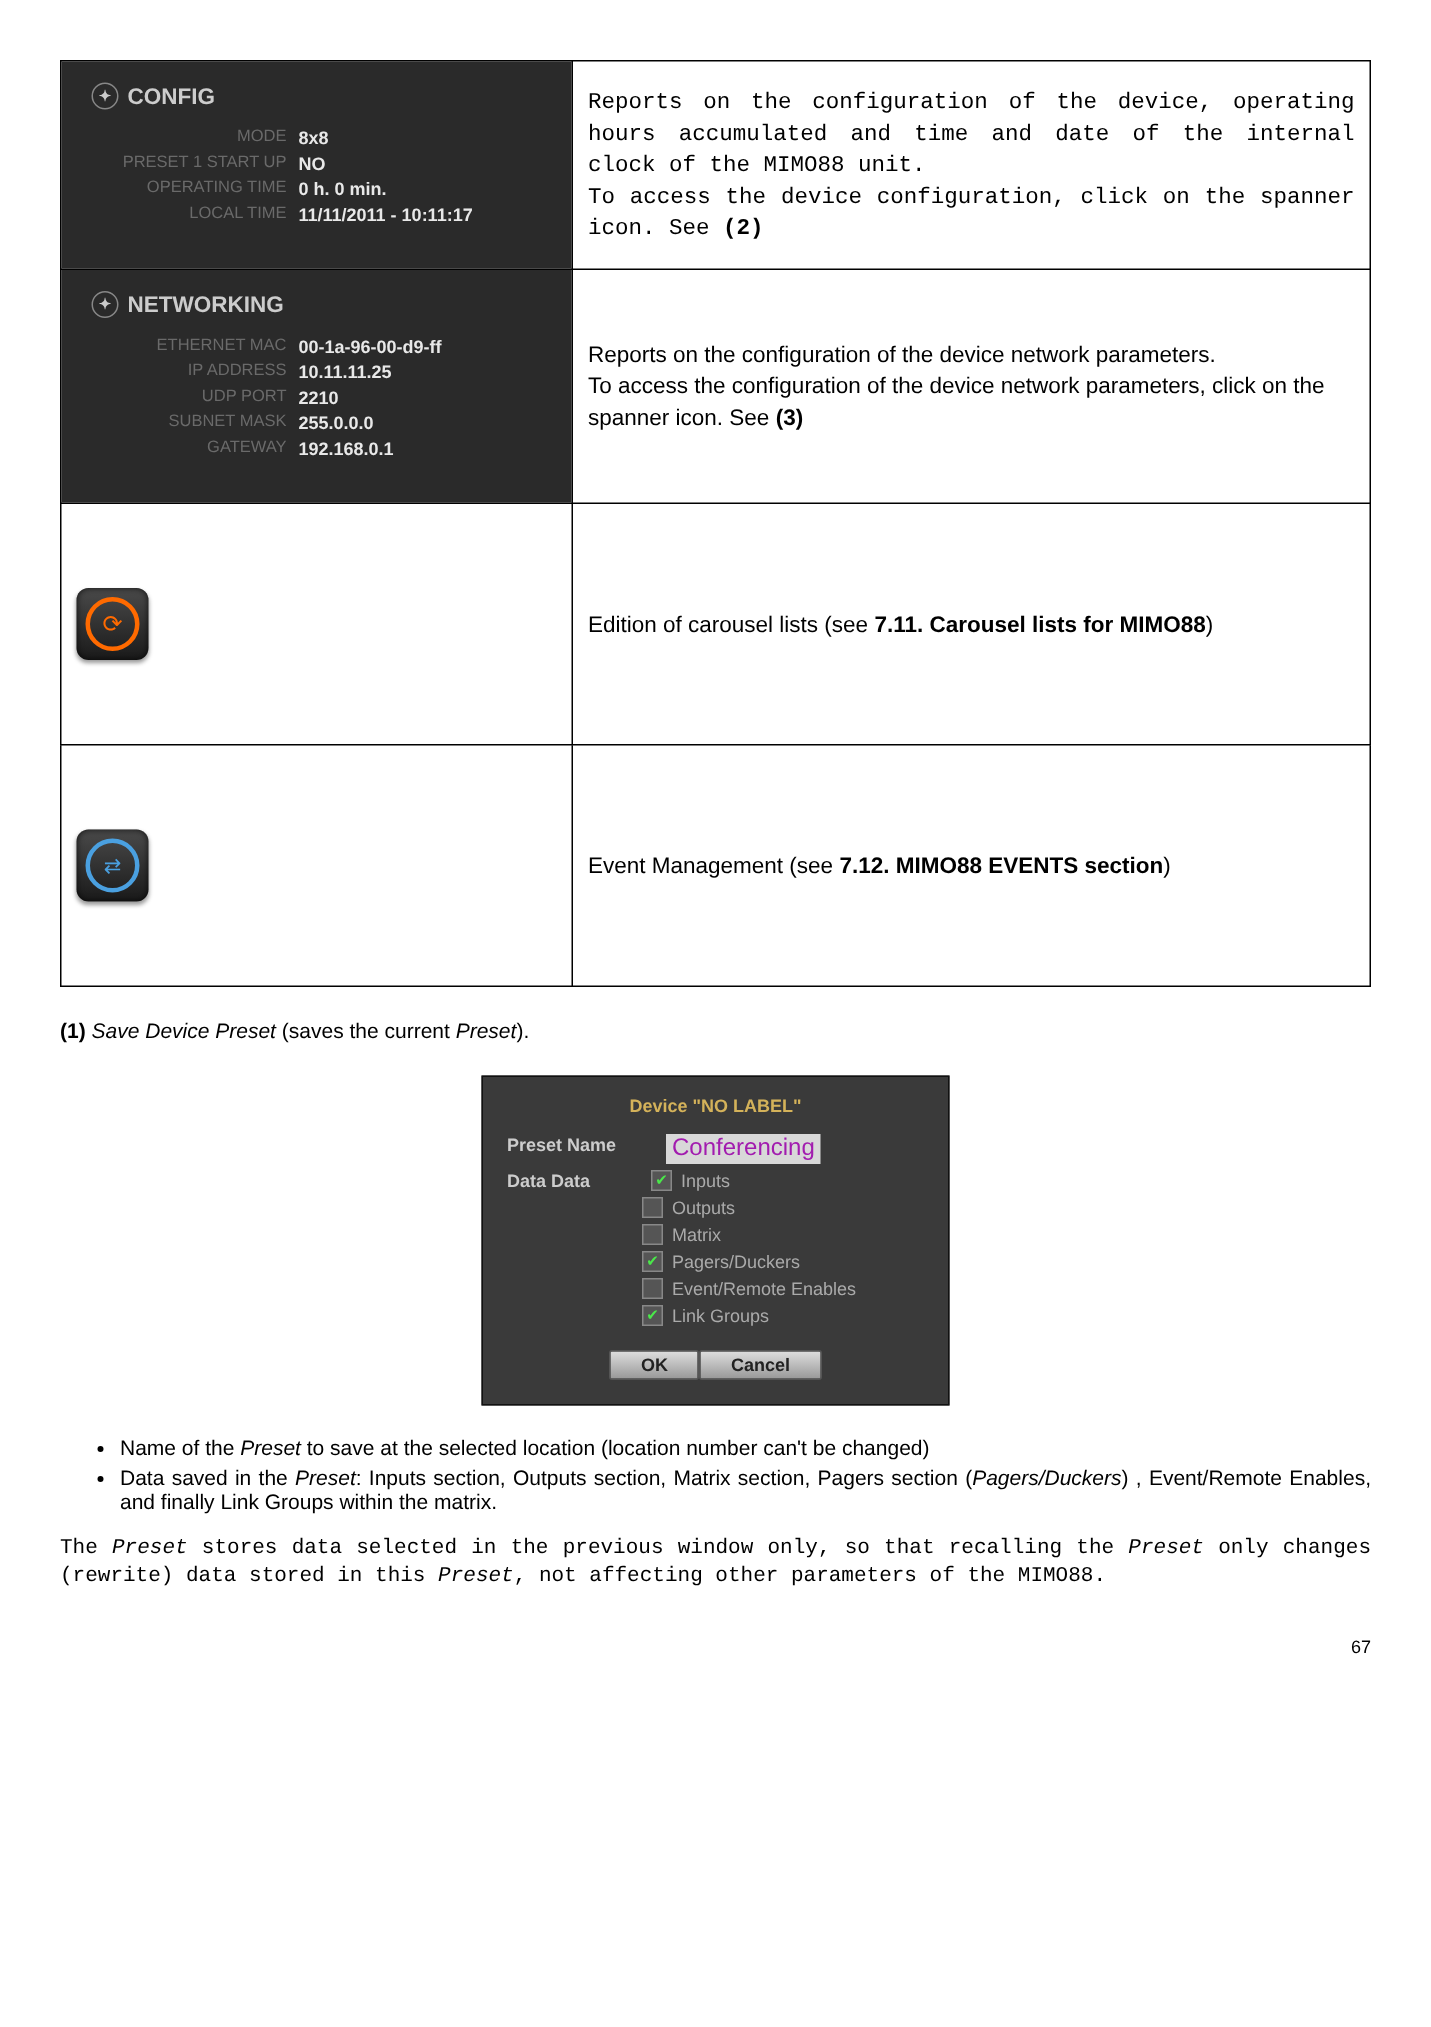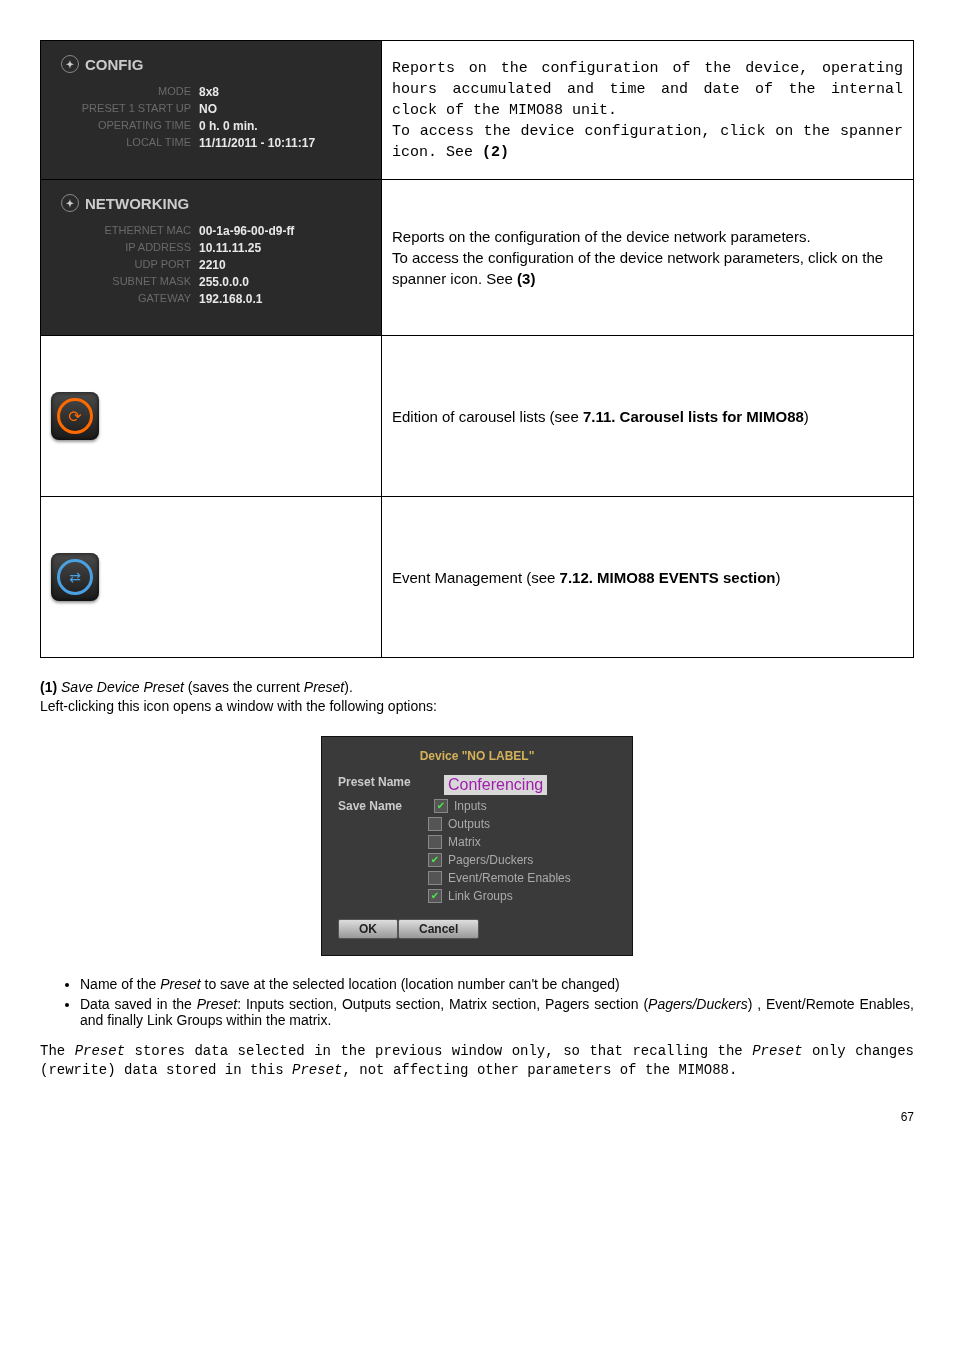--- a/index.html
+++ b/index.html
@@ -202,20 +202,21 @@
     align-items: center;
     justify-content: center;
     font-size: 10px;
     color: #4ae84a;
   }
   .chk.checked::after {
     content: "✔";
   }
   .dlg-buttons {
     display: flex;
+    justify-content: center;
     margin-top: 16px;
   }
   .dlg-btn {
     background: linear-gradient(#ddd, #999);
     border: 1px solid #555;
     padding: 2px 20px;
     font-size: 12px;
     font-weight: bold;
     color: #222;
     border-radius: 2px;
@@ -320,35 +321,34 @@
 </td>
 <td class="desc-cell">
   Event Management (see <b>7.12. MIMO88 EVENTS section</b>)
 </td>
 </tr>
 </tbody>
   </table>
 
 <div class="body-text">
   <b>(1)</b><i> Save Device Preset </i><span>(saves the current </span><i>Preset</i><span>).</span><br>
-  <span>Left-clicking this icon opens a window with the following options:</span>
 </div>
 
 <div class="dialog-wrap">
   <div class="dialog">
     <div class="dialog-body">
       <div class="device-label">Device "NO LABEL"</div>
 
       <div class="dlg-row">
         <span class="dlg-label">Preset Name</span>
         <span class="dlg-input">Conferencing</span>
       </div>
 
       <div class="chk-row first">
-        <span class="dlg-label">Save Name</span>
+        <span class="dlg-label">Data Data</span>
         <span class="chk checked"></span>
         <span>Inputs</span>
       </div>
       <div class="chk-row">
         <span class="chk"></span>
         <span>Outputs</span>
       </div>
       <div class="chk-row">
         <span class="chk"></span>
         <span>Matrix</span>

